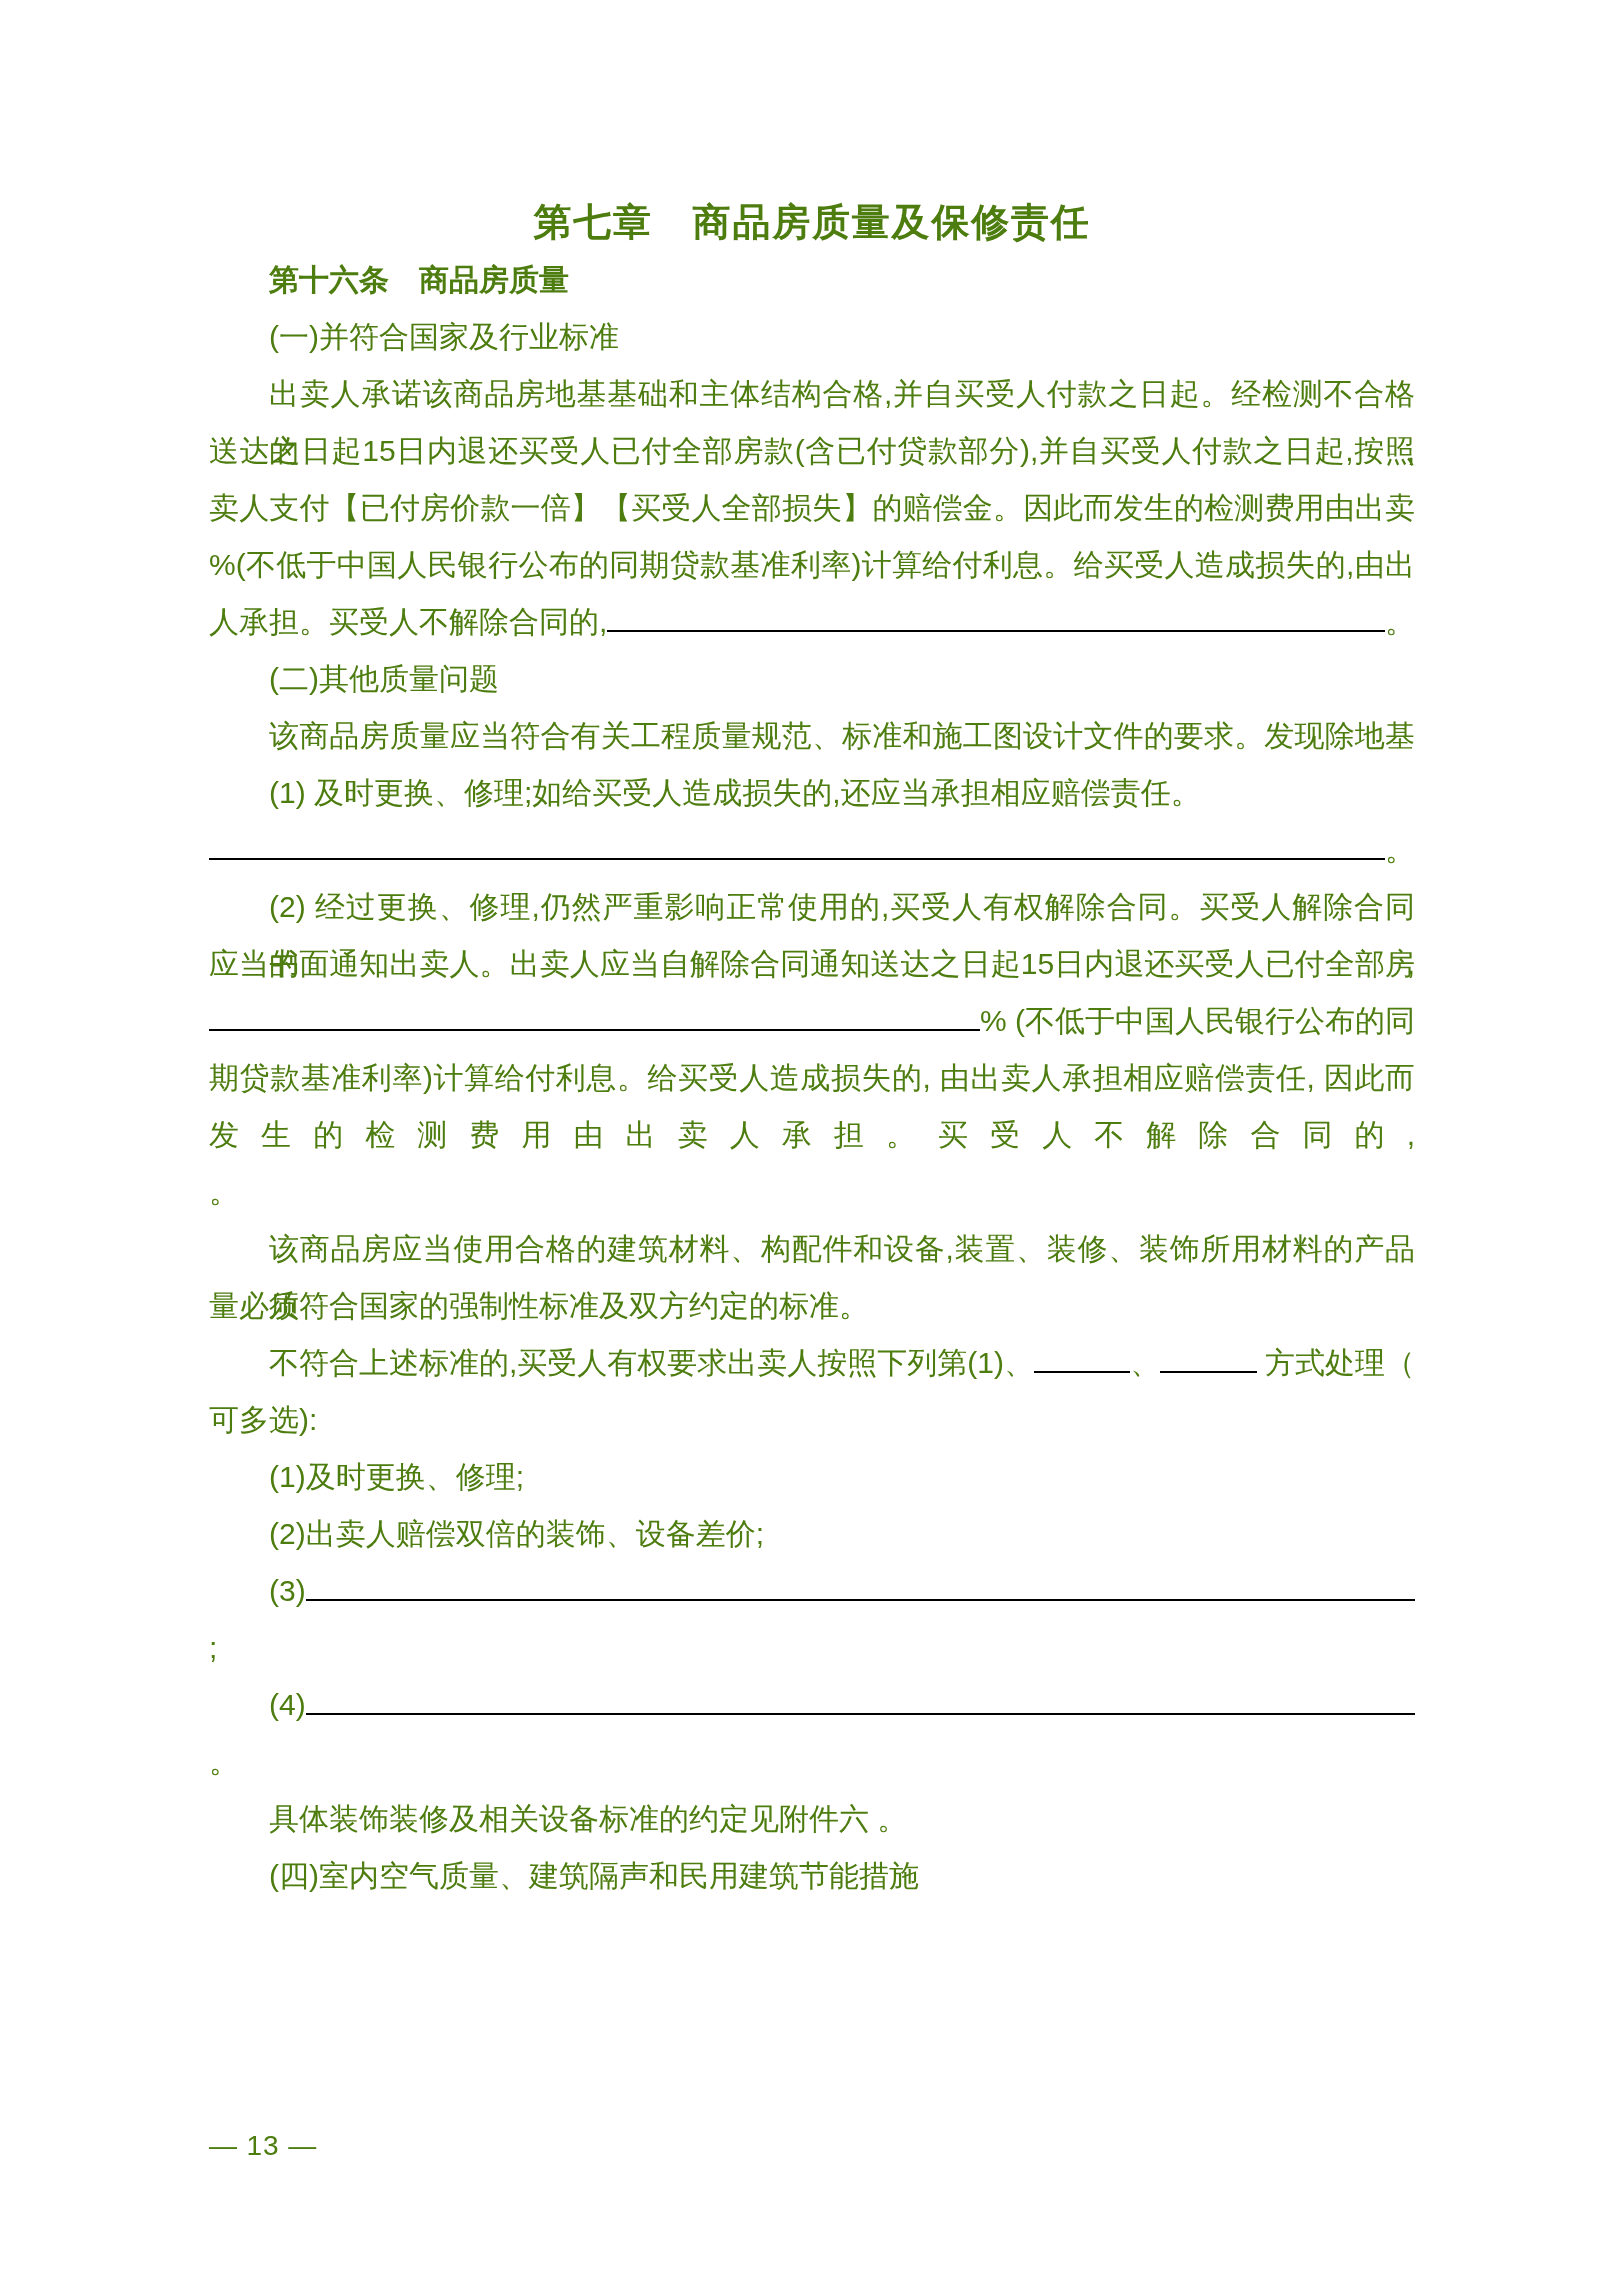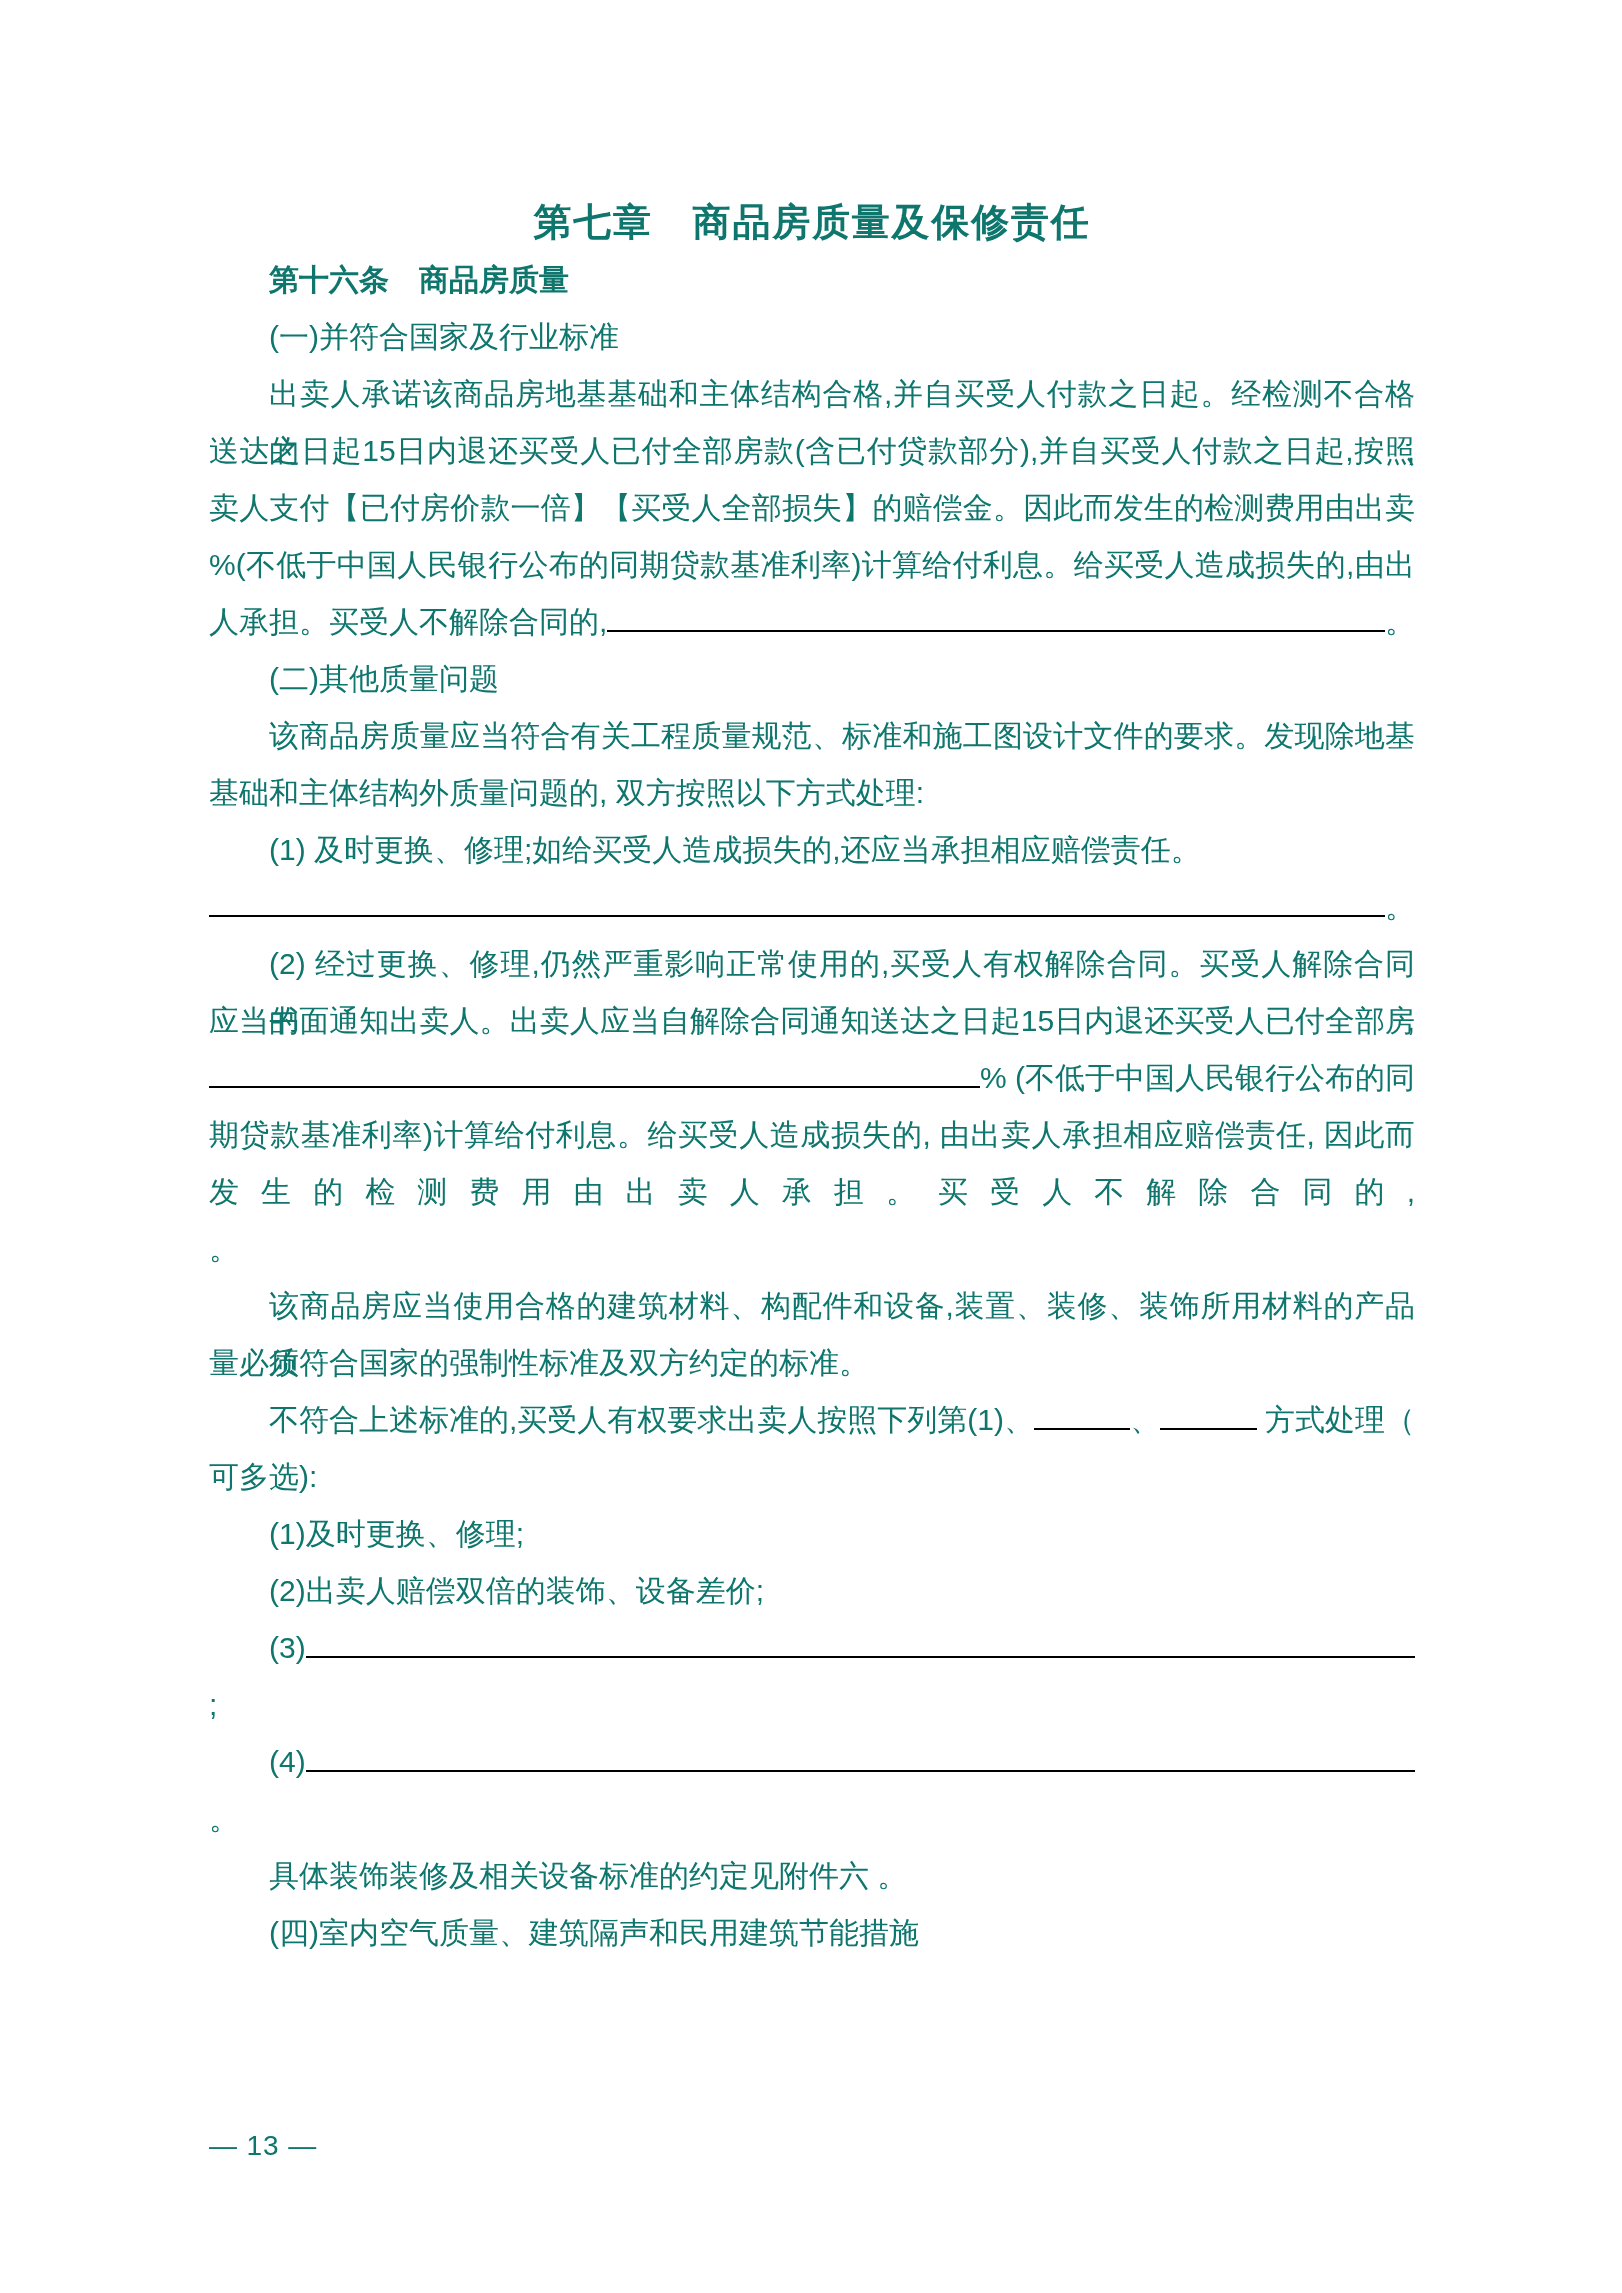--- a/index.html
+++ b/index.html
@@ -5,21 +5,21 @@
   html, body {
     margin: 0;
     padding: 0;
     background: #ffffff;
   }
   .page {
     position: relative;
     width: 1623px;
     height: 2294px;
     background: #ffffff;
-    color: #0f766e;
+    color: #4d7c0f;
     font-family: "Liberation Sans", "DejaVu Sans", sans-serif;
     overflow: hidden;
   }
   .content {
     position: absolute;
     left: 209px;
     top: 193px;
     width: 1206px;
   }
   .doc-title {
@@ -83,21 +83,20 @@
         <div class="line j"><span>送达之日起15日内退还买受人已付全部房款(含已付贷款部分),并自买受人付款之日起,按照</span></div>
         <div class="line j"><span>卖人支付【已付房价款一倍】【买受人全部损失】的赔偿金。因此而发生的检测费用由出卖</span></div>
         <div class="line j"><span>%(不低于中国人民银行公布的同期贷款基准利率)计算给付利息。给买受人造成损失的,由出</span></div>
         <div class="line fx">
           <span>人承担。买受人不解除合同的,</span>
           <span class="blank fill"></span>
           <span>。</span>
         </div>
         <div class="line ind"><span>(二)其他质量问题</span></div>
         <div class="line ind j"><span>该商品房质量应当符合有关工程质量规范、标准和施工图设计文件的要求。发现除地基</span></div>
-        <div class="line"><span>基础和主体结构外质量问题的, 双方按照以下方式处理:</span></div>
         <div class="line ind"><span>(1) 及时更换、修理;如给买受人造成损失的,还应当承担相应赔偿责任。</span></div>
         <div class="line fx">
           <span class="blank fill"></span>
           <span>。</span>
         </div>
         <div class="line ind j"><span>(2) 经过更换、修理,仍然严重影响正常使用的,买受人有权解除合同。买受人解除合同的,</span></div>
         <div class="line j"><span>应当书面通知出卖人。出卖人应当自解除合同通知送达之日起15日内退还买受人已付全部房</span></div>
         <div class="line fx">
           <span class="blank fill"></span>
           <span>% (不低于中国人民银行公布的同</span>

